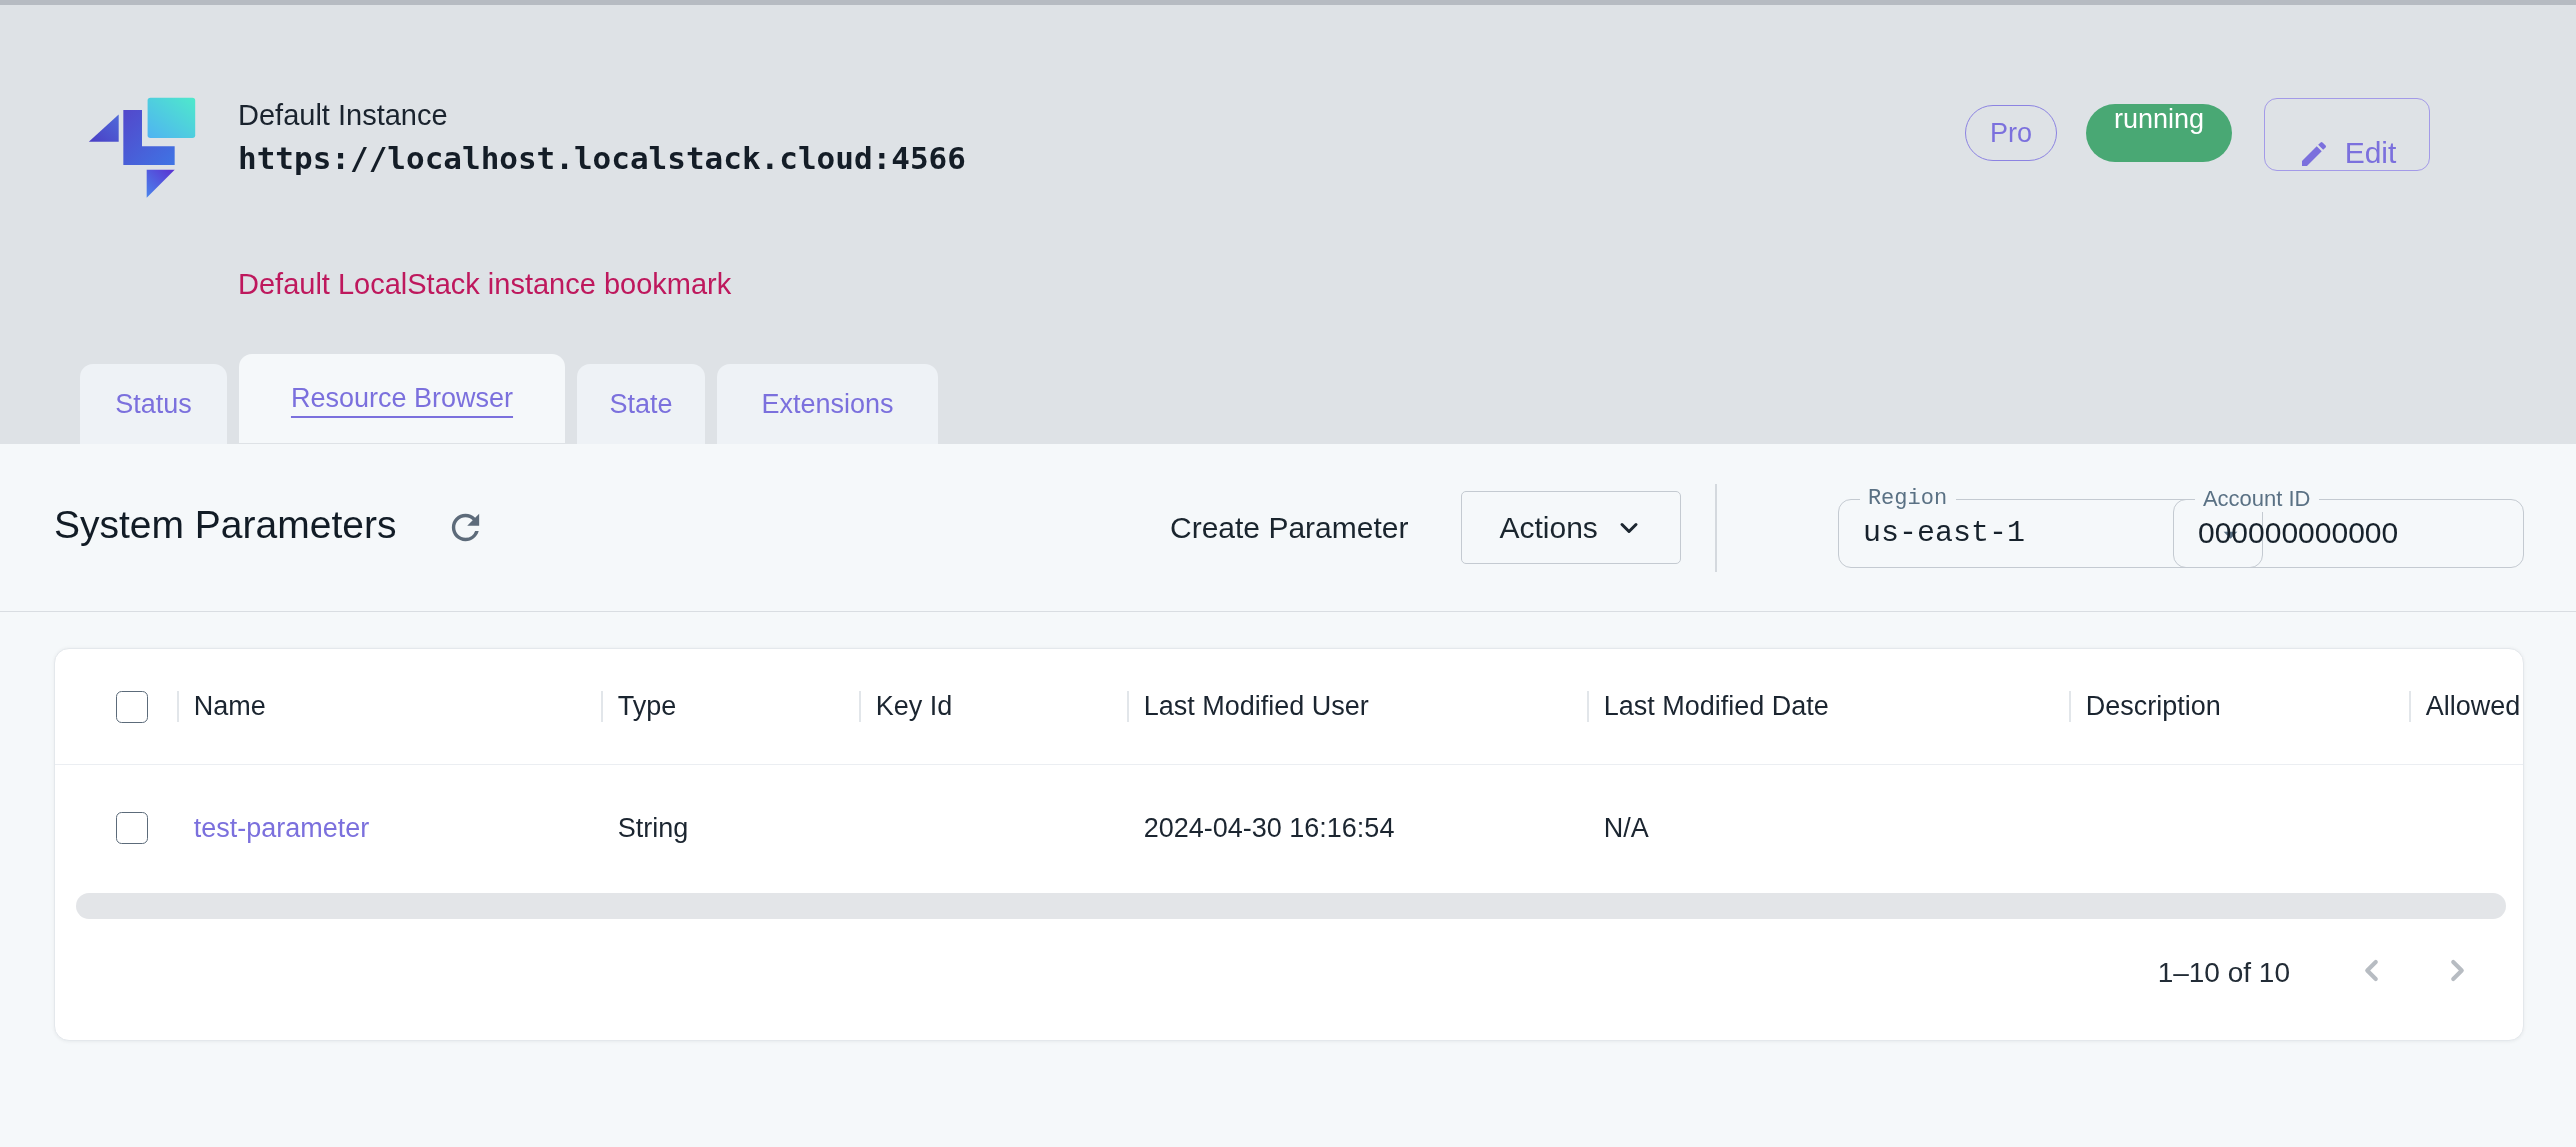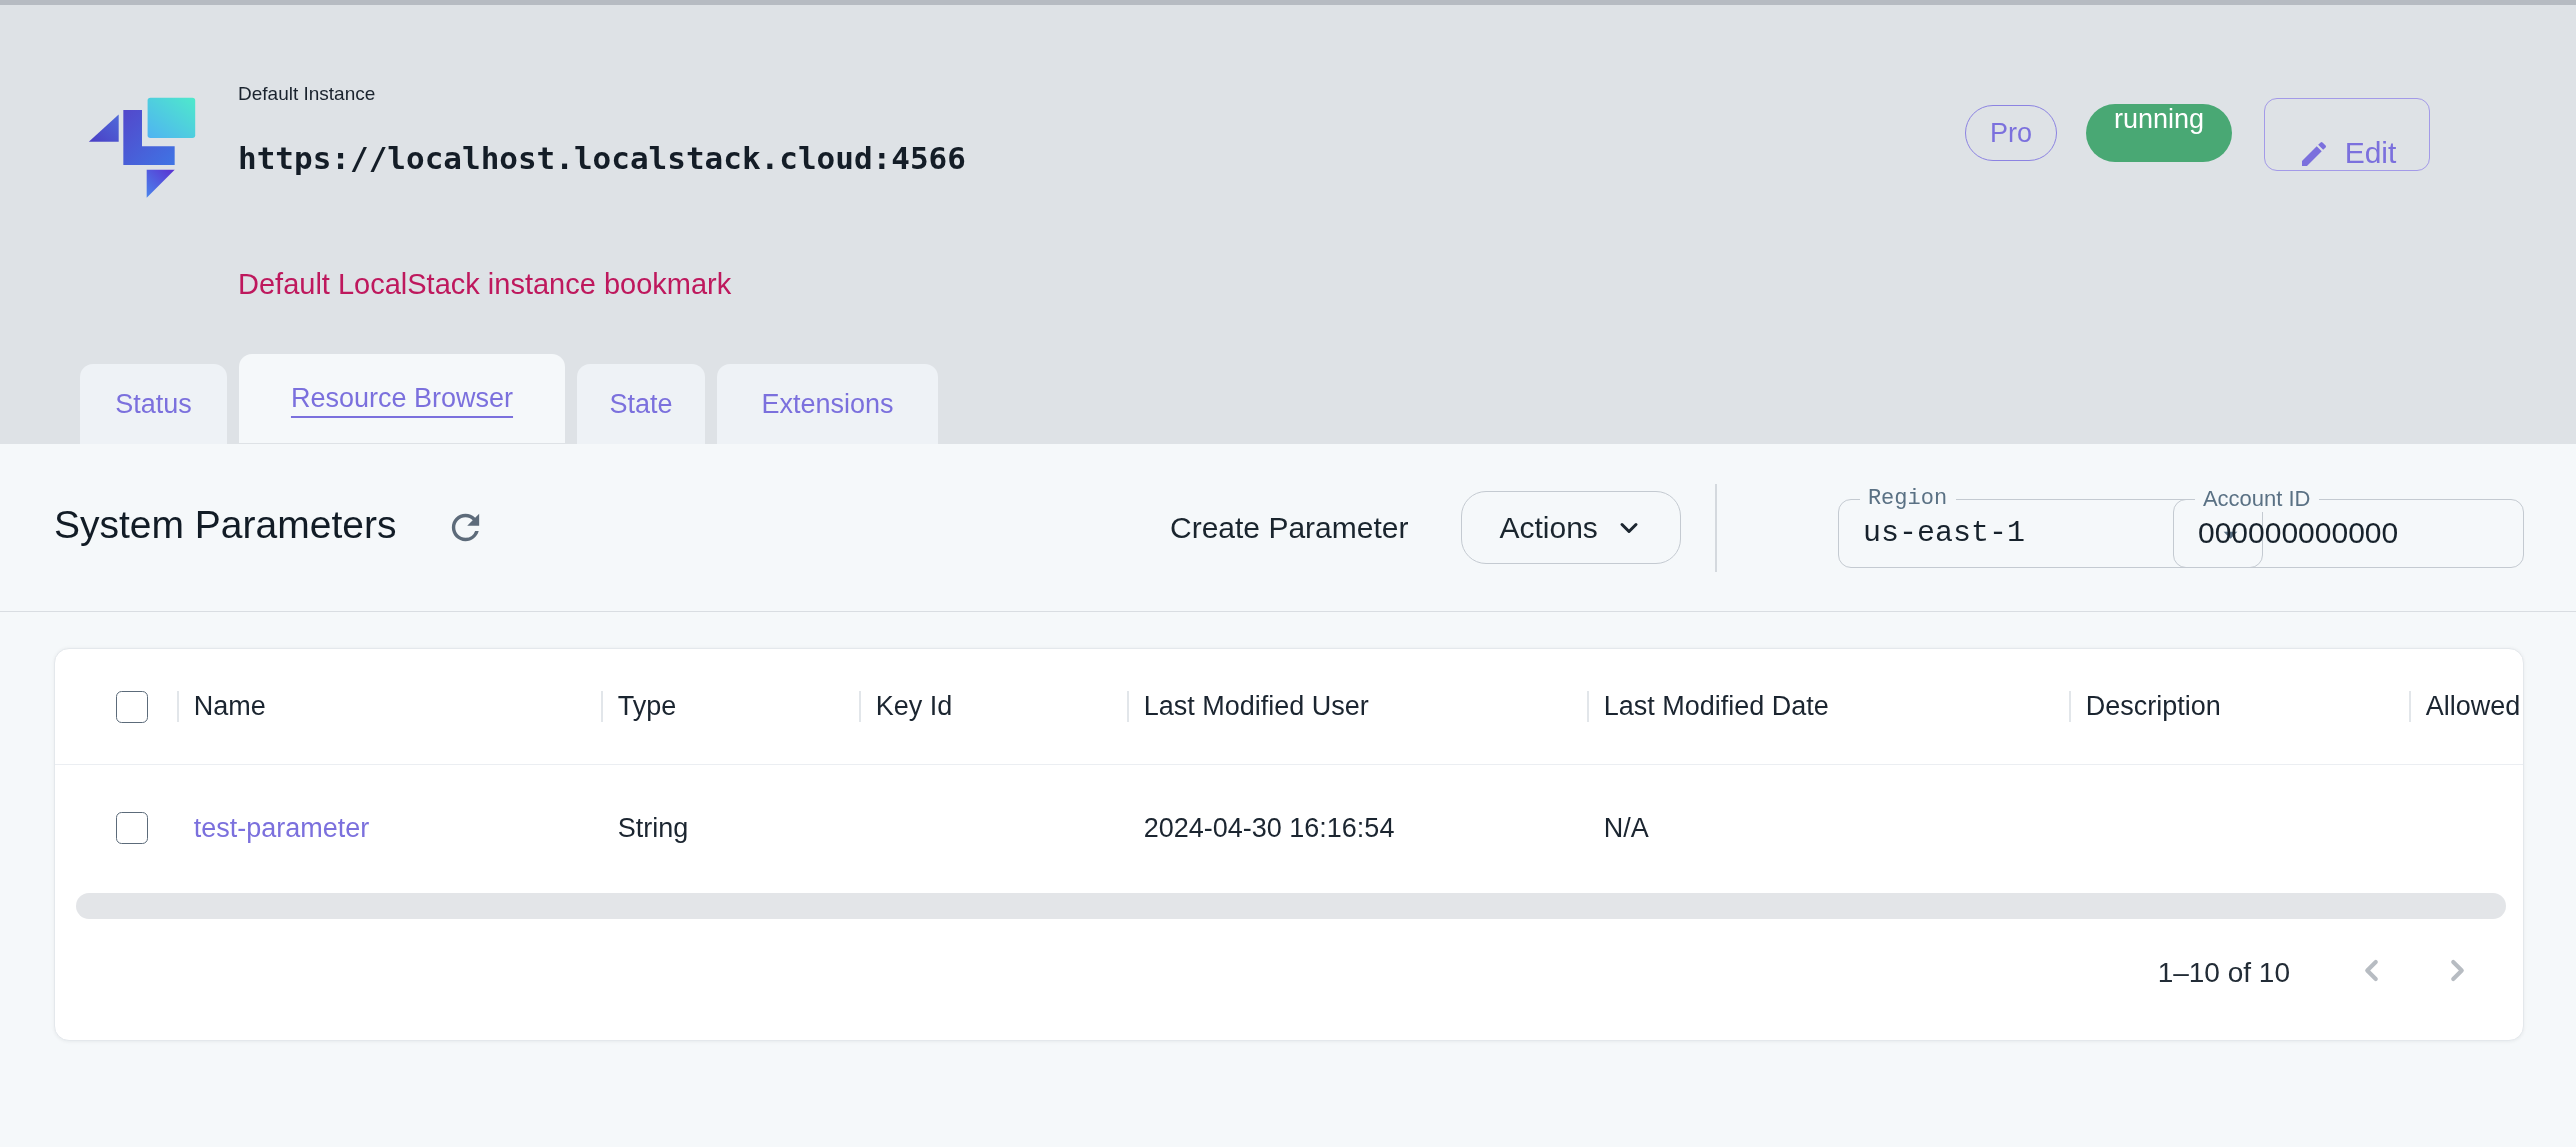--- a/index.html
+++ b/index.html
@@ -3,21 +3,21 @@
 <meta charset="utf-8">
 <style>
   * { margin:0; padding:0; box-sizing:border-box; }
   html,body { width:2576px; height:1148px; }
   body { font-family:"Liberation Sans", sans-serif; background:#dee2e6; overflow:hidden; }
   .page { position:relative; width:2576px; height:1148px; background:#dee2e6; overflow:hidden; }
   .top-strip { position:absolute; left:0; top:0; width:100%; height:4.7px; background:#b6bbc2; }
 
   
   .logo { position:absolute; left:86px; top:95px; width:112px; height:112px; }
-  .instance-name { position:absolute; left:238px; top:83px; font-size:19px; color:#1a232e; }
+  .instance-name { position:absolute; left:238px; top:99px; font-size:29px; color:#1a232e; }
   .instance-url { position:absolute; left:238px; top:140px; font-family:"DejaVu Sans Mono", monospace; font-weight:700; font-size:31px; color:#141d27; }
   .instance-desc { position:absolute; left:238px; top:221px; font-size:29px; color:#be185d;margin-top:47px; }
 
   .badge-pro { position:absolute; left:1965px; top:105px; height:56px; padding:0 24px;
     border:1.9px solid #8c83e2; border-radius:28px; color:#7b70dd; font-size:27px;
     display:flex; align-items:center; background:transparent; }
   .badge-running { position:absolute; left:2086px; top:104px; height:58px; padding:0 28px;
     border-radius:29px; background:#49a874; color:#ffffff; font-size:27px;
     display:flex; align-items:flex-start; }
   .btn-edit { position:absolute; left:2264px; top:98px; width:166px; height:73px;
@@ -34,21 +34,21 @@
   .tab-rb { left:239px; width:326px; }
   .tab-state { left:577px; width:128px; }
   .tab-ext { left:717px; width:221px; }
 
   
   .panel { position:absolute; left:0; top:444px; width:2576px; height:704px; background:#f5f8fa; }
   .heading { position:absolute; left:54px; top:59px; font-size:39px; font-weight:500; color:#121c26; }
   .refresh-btn { position:absolute; left:445px; top:63px; width:41px; height:41px; cursor:pointer; }
   .create-btn { position:absolute; left:1170px; top:67px; font-size:30px; color:#1a252e; cursor:pointer; }
   .actions-btn { position:absolute; left:1461px; top:47px; width:220px; height:73px;
-    border:1.9px solid #c4cad1; border-radius:25px; background:transparent;
+    border:1.9px solid #c4cad1; border-radius:5px; background:transparent;
     display:flex; align-items:center; justify-content:center; gap:16.7px;
     font-size:30px; color:#1a252e; cursor:pointer; }
   .v-divider { position:absolute; left:1715px; top:40px; width:1.9px; height:88px; background:#d4d9de; }
 
   .field { position:absolute; top:55px; height:69px; border:1.9px solid #c4cad1; border-radius:13px; background:transparent; }
   .field-label { position:absolute; top:-14px; left:20.5px; padding:0 8.4px; background:#f5f8fa;
     font-size:22px; color:#5a7184; }
   .field-region { left:1838px; width:425px;font-family:Liberation Mono, monospace; }
   .field-account { left:2173px; width:351px; }
   .field-value { position:absolute; left:24px; top:16px; font-size:30px; color:#17222c; }

